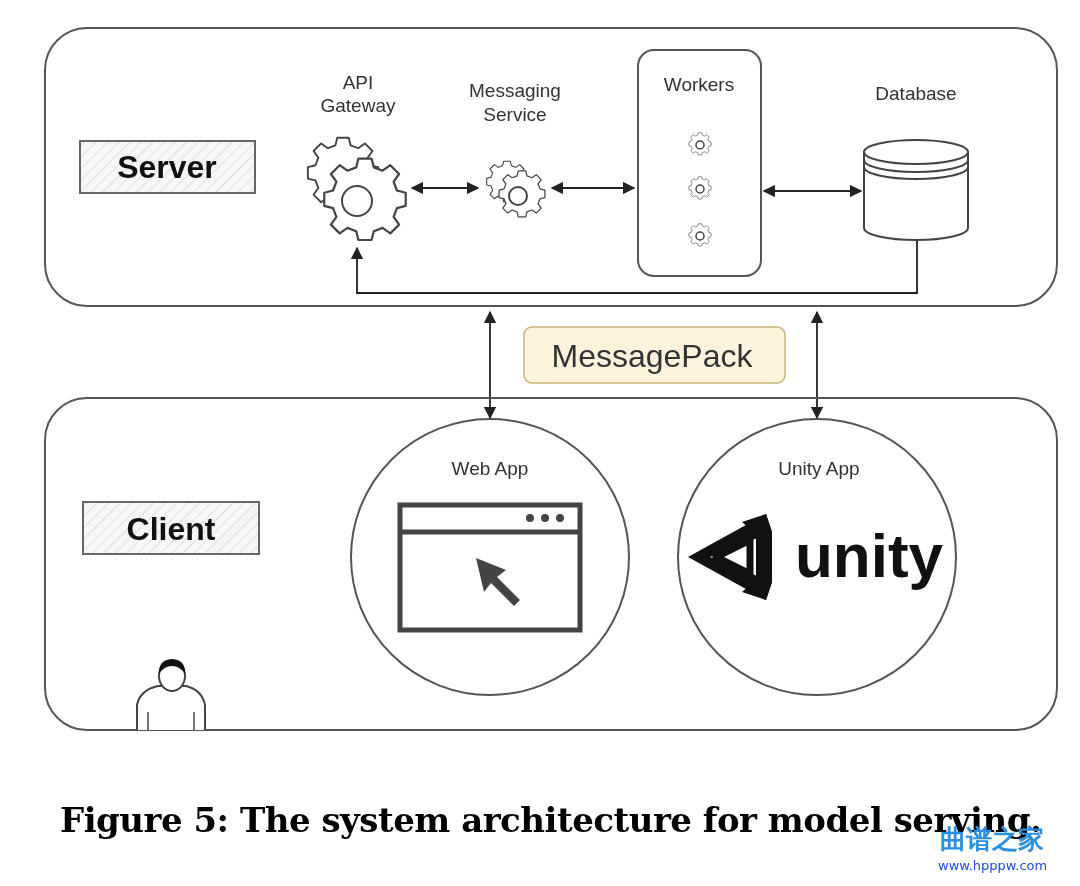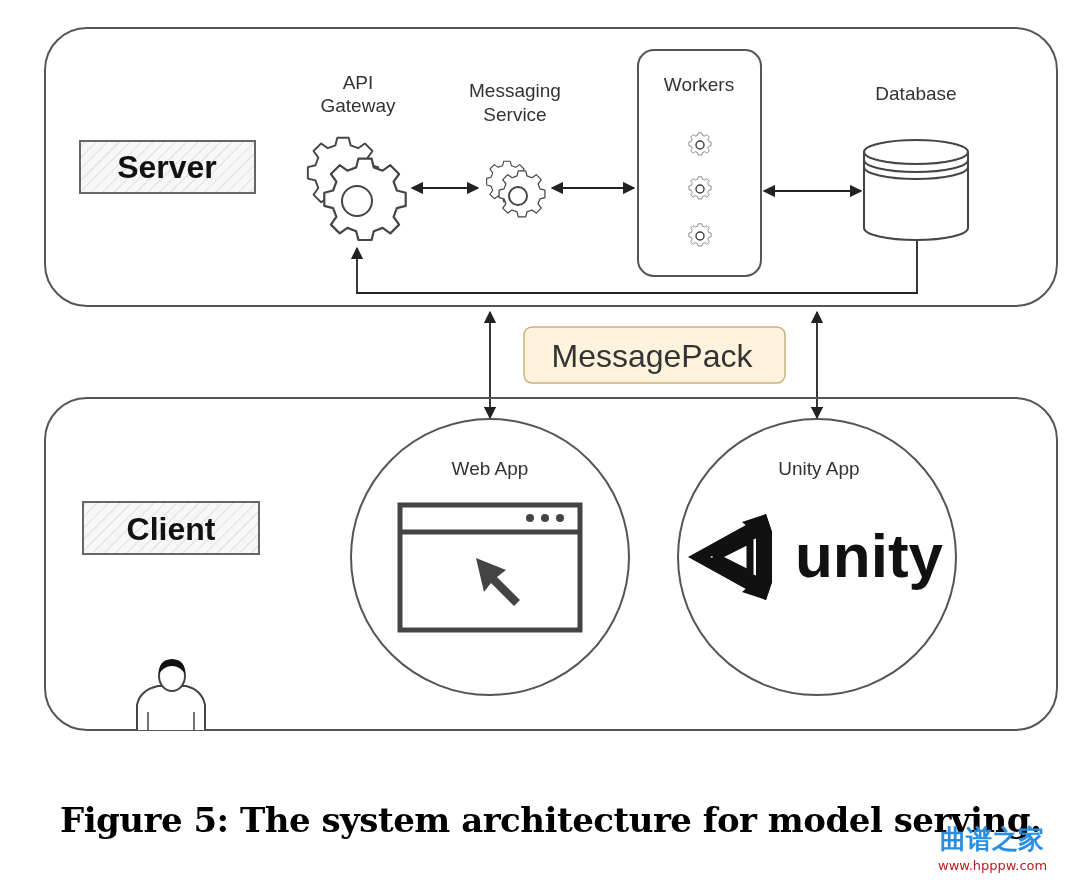--- a/index.html
+++ b/index.html
@@ -1,21 +1,21 @@
 <!DOCTYPE html>
 <html><head>
 <meta charset="utf-8">
 <style>
   html, body { margin: 0; padding: 0; background: #ffffff; }
   body { width: 1080px; height: 886px; position: relative; overflow: hidden; font-family: "Liberation Sans", sans-serif; }
   svg { position: absolute; left: 0; top: 0; }
   .lbl { font-family: "Liberation Sans", sans-serif; fill: #333333; }
   .caption { position: absolute; left: 60px; top: 800px; font-family: "DejaVu Serif", serif; font-weight: bold; font-size: 34px; color: #000; letter-spacing: -0.5px; white-space: nowrap; }
   .wm-text { position: absolute; left: 940px; top: 822px; font-family: "DejaVu Sans", sans-serif; font-weight: bold; font-size: 26px; color: #2a8fe0; }
-  .wm-url { position: absolute; left: 938px; top: 858px; font-family: "DejaVu Sans", sans-serif; font-size: 13px; color: #b91c1c; }
+  .wm-url { position: absolute; left: 938px; top: 858px; font-family: "DejaVu Sans", sans-serif; font-size: 13px; color: #1d4ed8; }
 </style>
 </head>
 <body>
 
 <svg width="1080" height="886" viewBox="0 0 1080 886">
   <defs>
     <marker id="arr" viewBox="0 0 10 10" refX="9" refY="5" markerWidth="7" markerHeight="7" orient="auto-start-reverse">
       <path d="M0,0 L10,5 L0,10 z" fill="#222"></path>
     </marker>
     <pattern id="hatch" width="8" height="8" patternUnits="userSpaceOnUse" patternTransform="rotate(45)">

